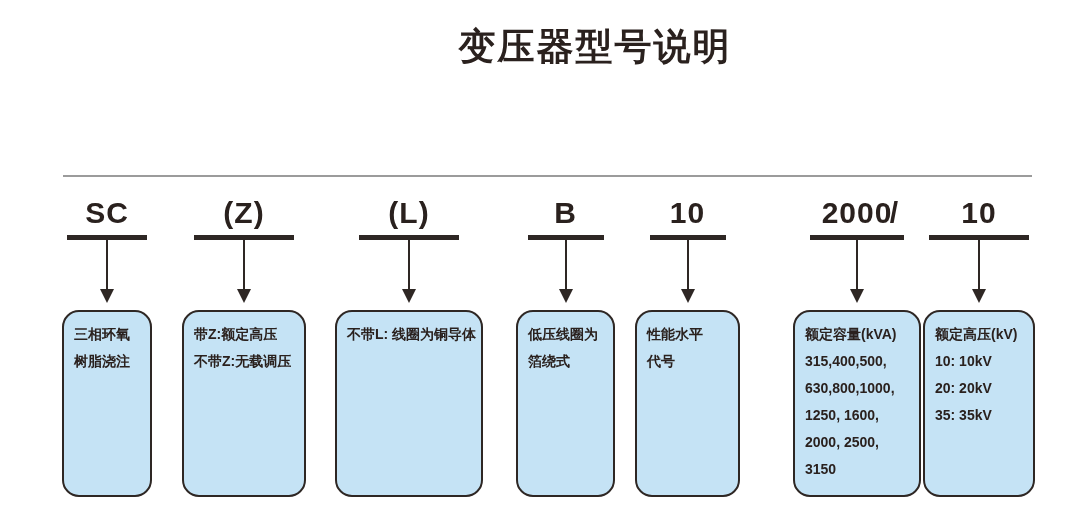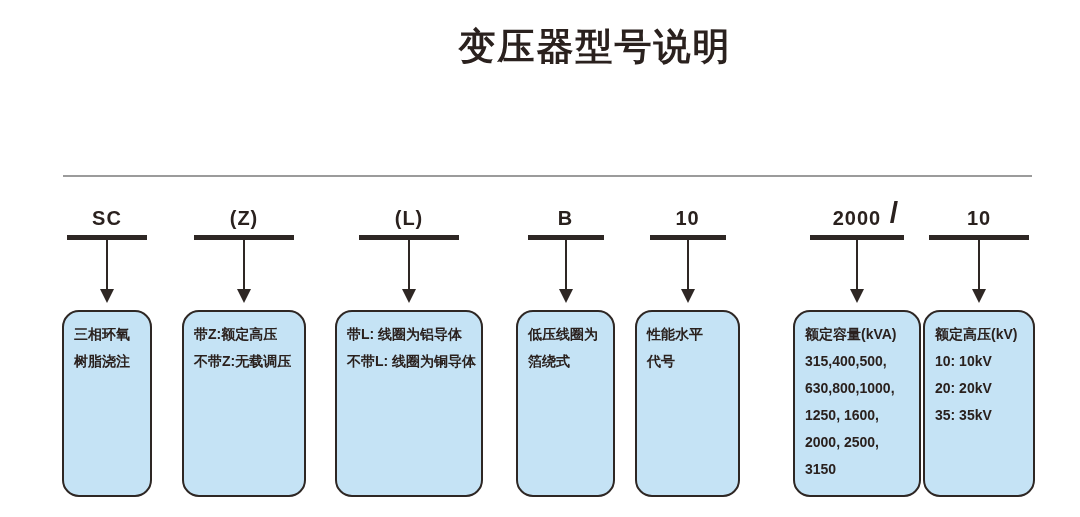--- a/index.html
+++ b/index.html
@@ -38,21 +38,21 @@
     background: var(--rule);
   }
   .col { position: absolute; top: 188px; height: 310px; }
   .code {
     position: absolute;
     top: 0; left: 0; right: 0;
     height: 42px;
     display: flex;
     align-items: flex-end;
     justify-content: center;
-    font-size: 20px;
+    font-size: 30px;
     font-weight: 800;
     letter-spacing: 1px;
     color: var(--text);
   }
   .underline {
     position: absolute;
     top: 47px;
     left: 50%;
     transform: translateX(-50%);
     height: 5px;
@@ -137,21 +137,20 @@
       <div class="line">不带Z:无载调压</div>
     </div>
   </div>
 
   <div class="col" style="left:335px;width:148px">
     <div class="code">(L)</div>
     <div class="underline" style="width:100px"></div>
     <div class="stem"></div>
     <div class="head"></div>
     <div class="box">
-      <div class="line">带L: 线圈为铝导体</div>
       <div class="line">不带L: 线圈为铜导体</div>
     </div>
   </div>
 
   <div class="col" style="left:516px;width:99px">
     <div class="code">B</div>
     <div class="underline" style="width:76px"></div>
     <div class="stem"></div>
     <div class="head"></div>
     <div class="box">

